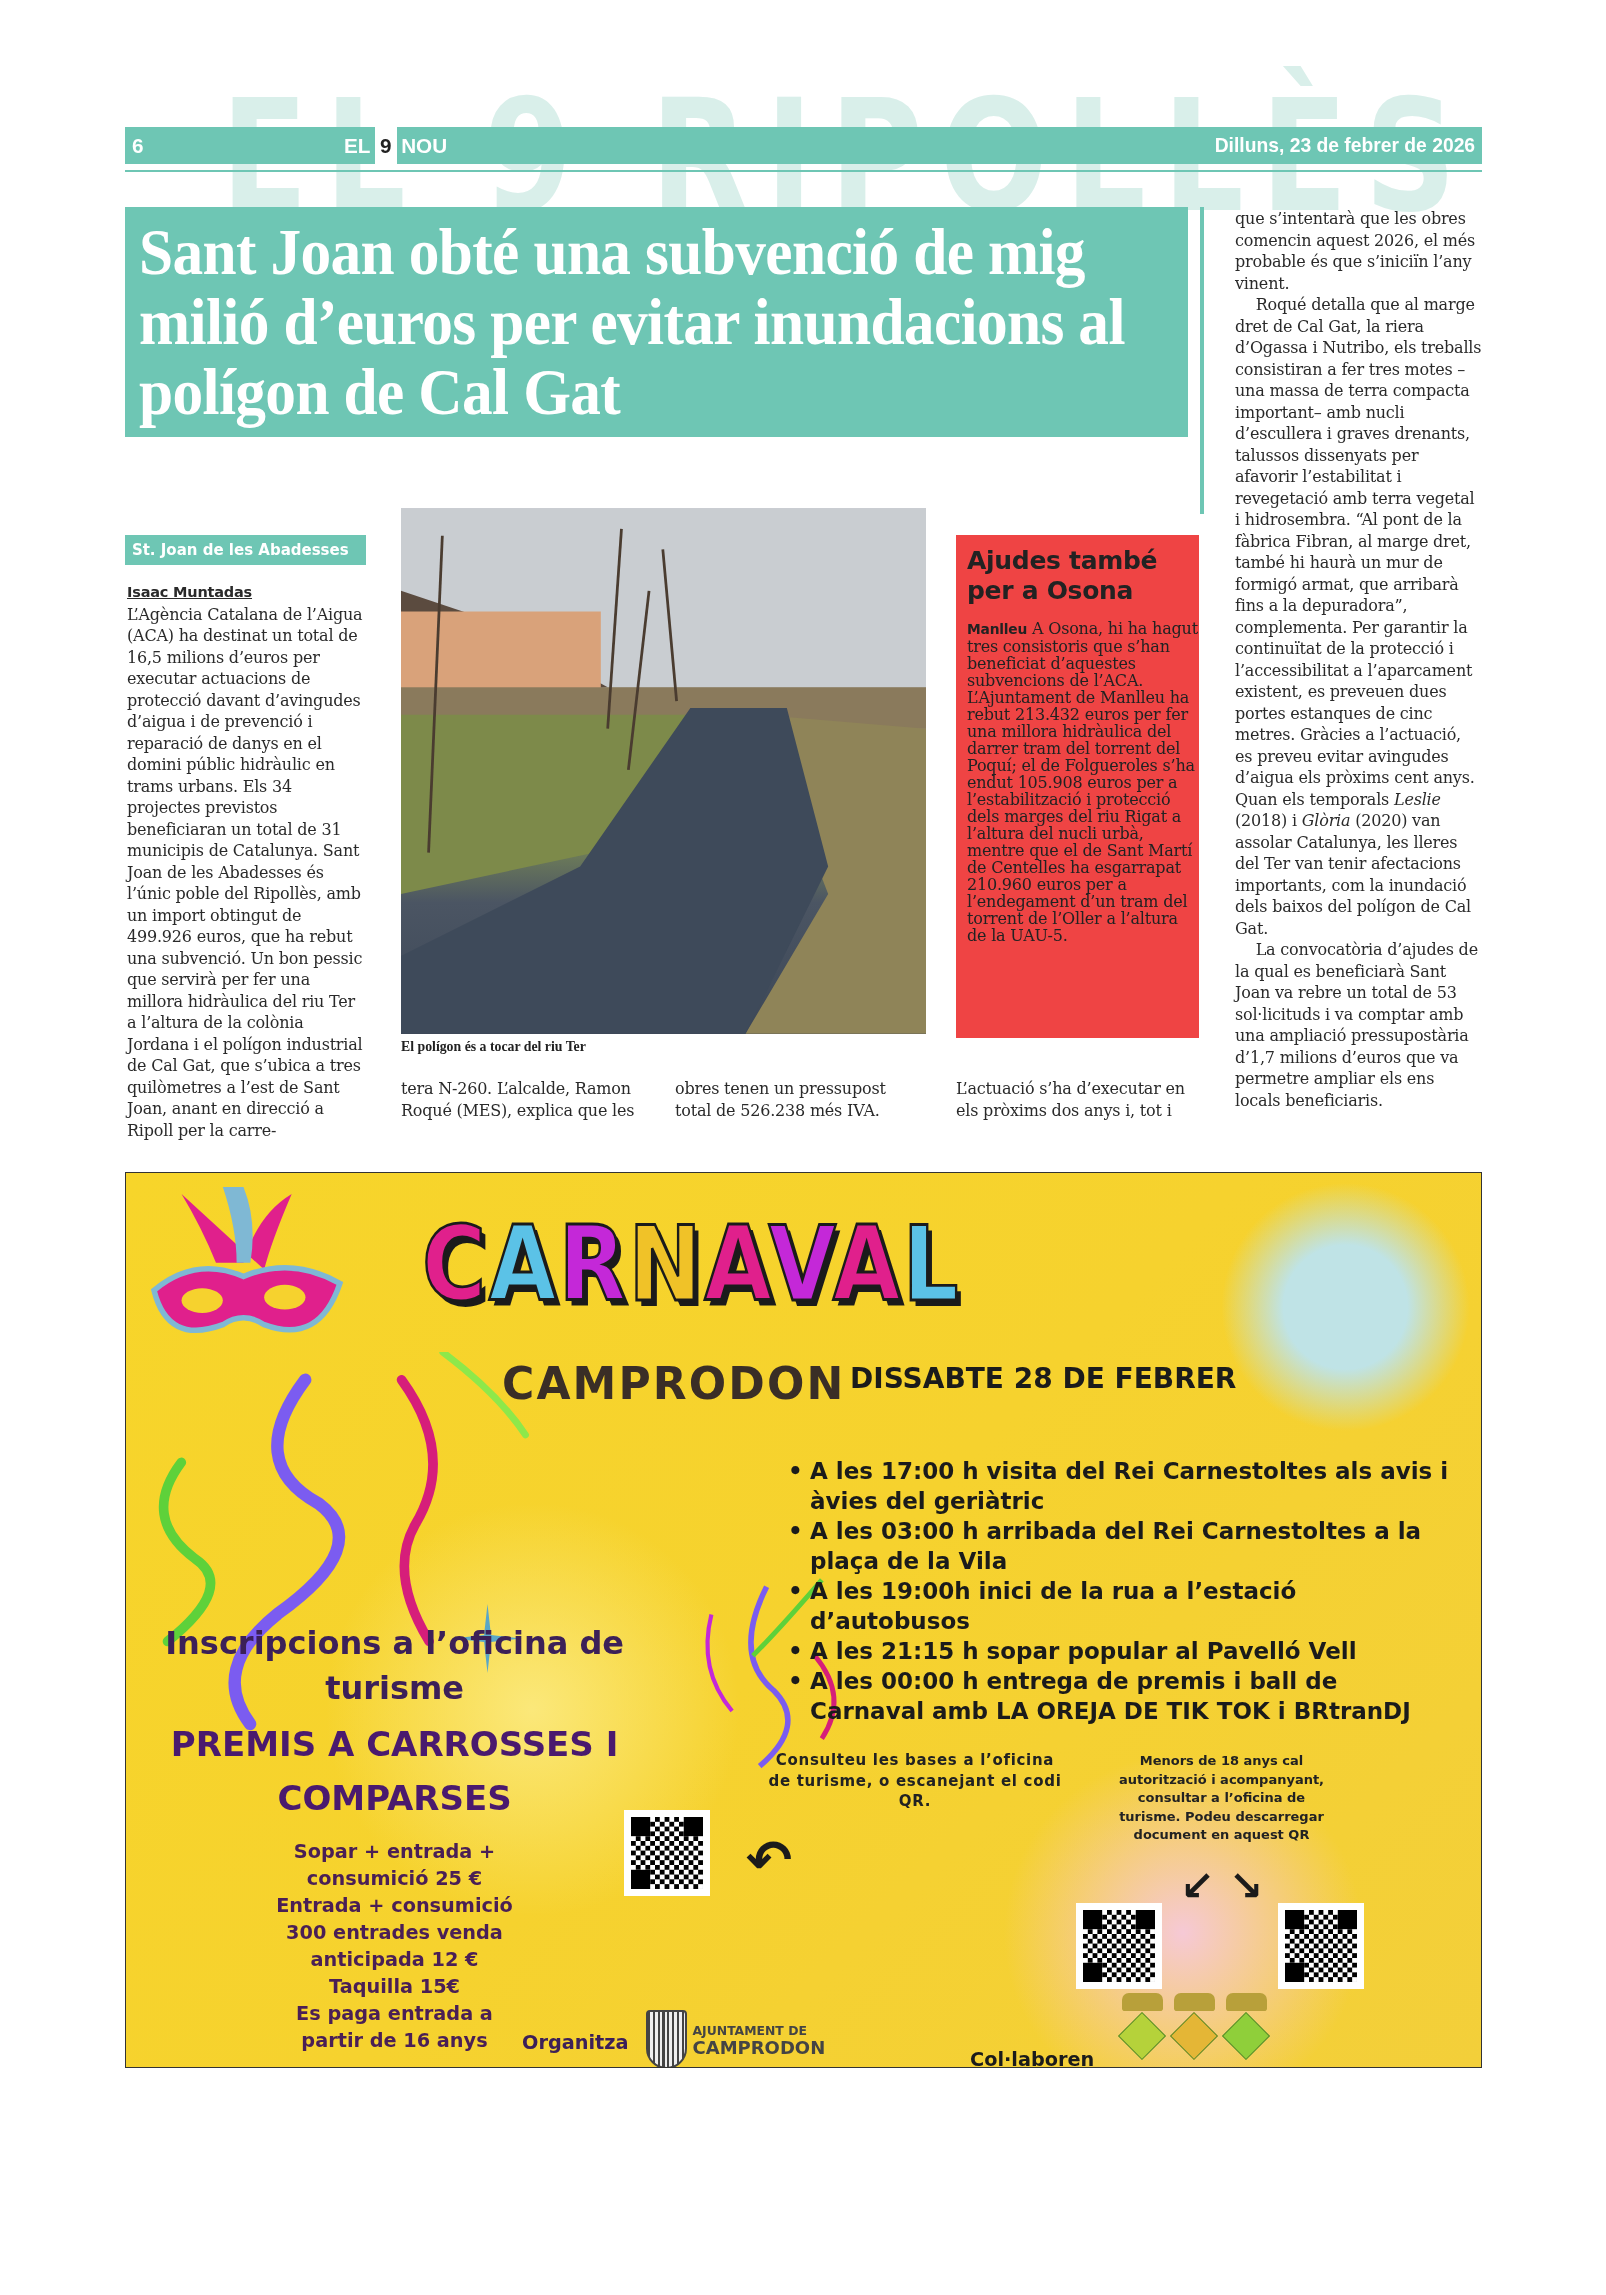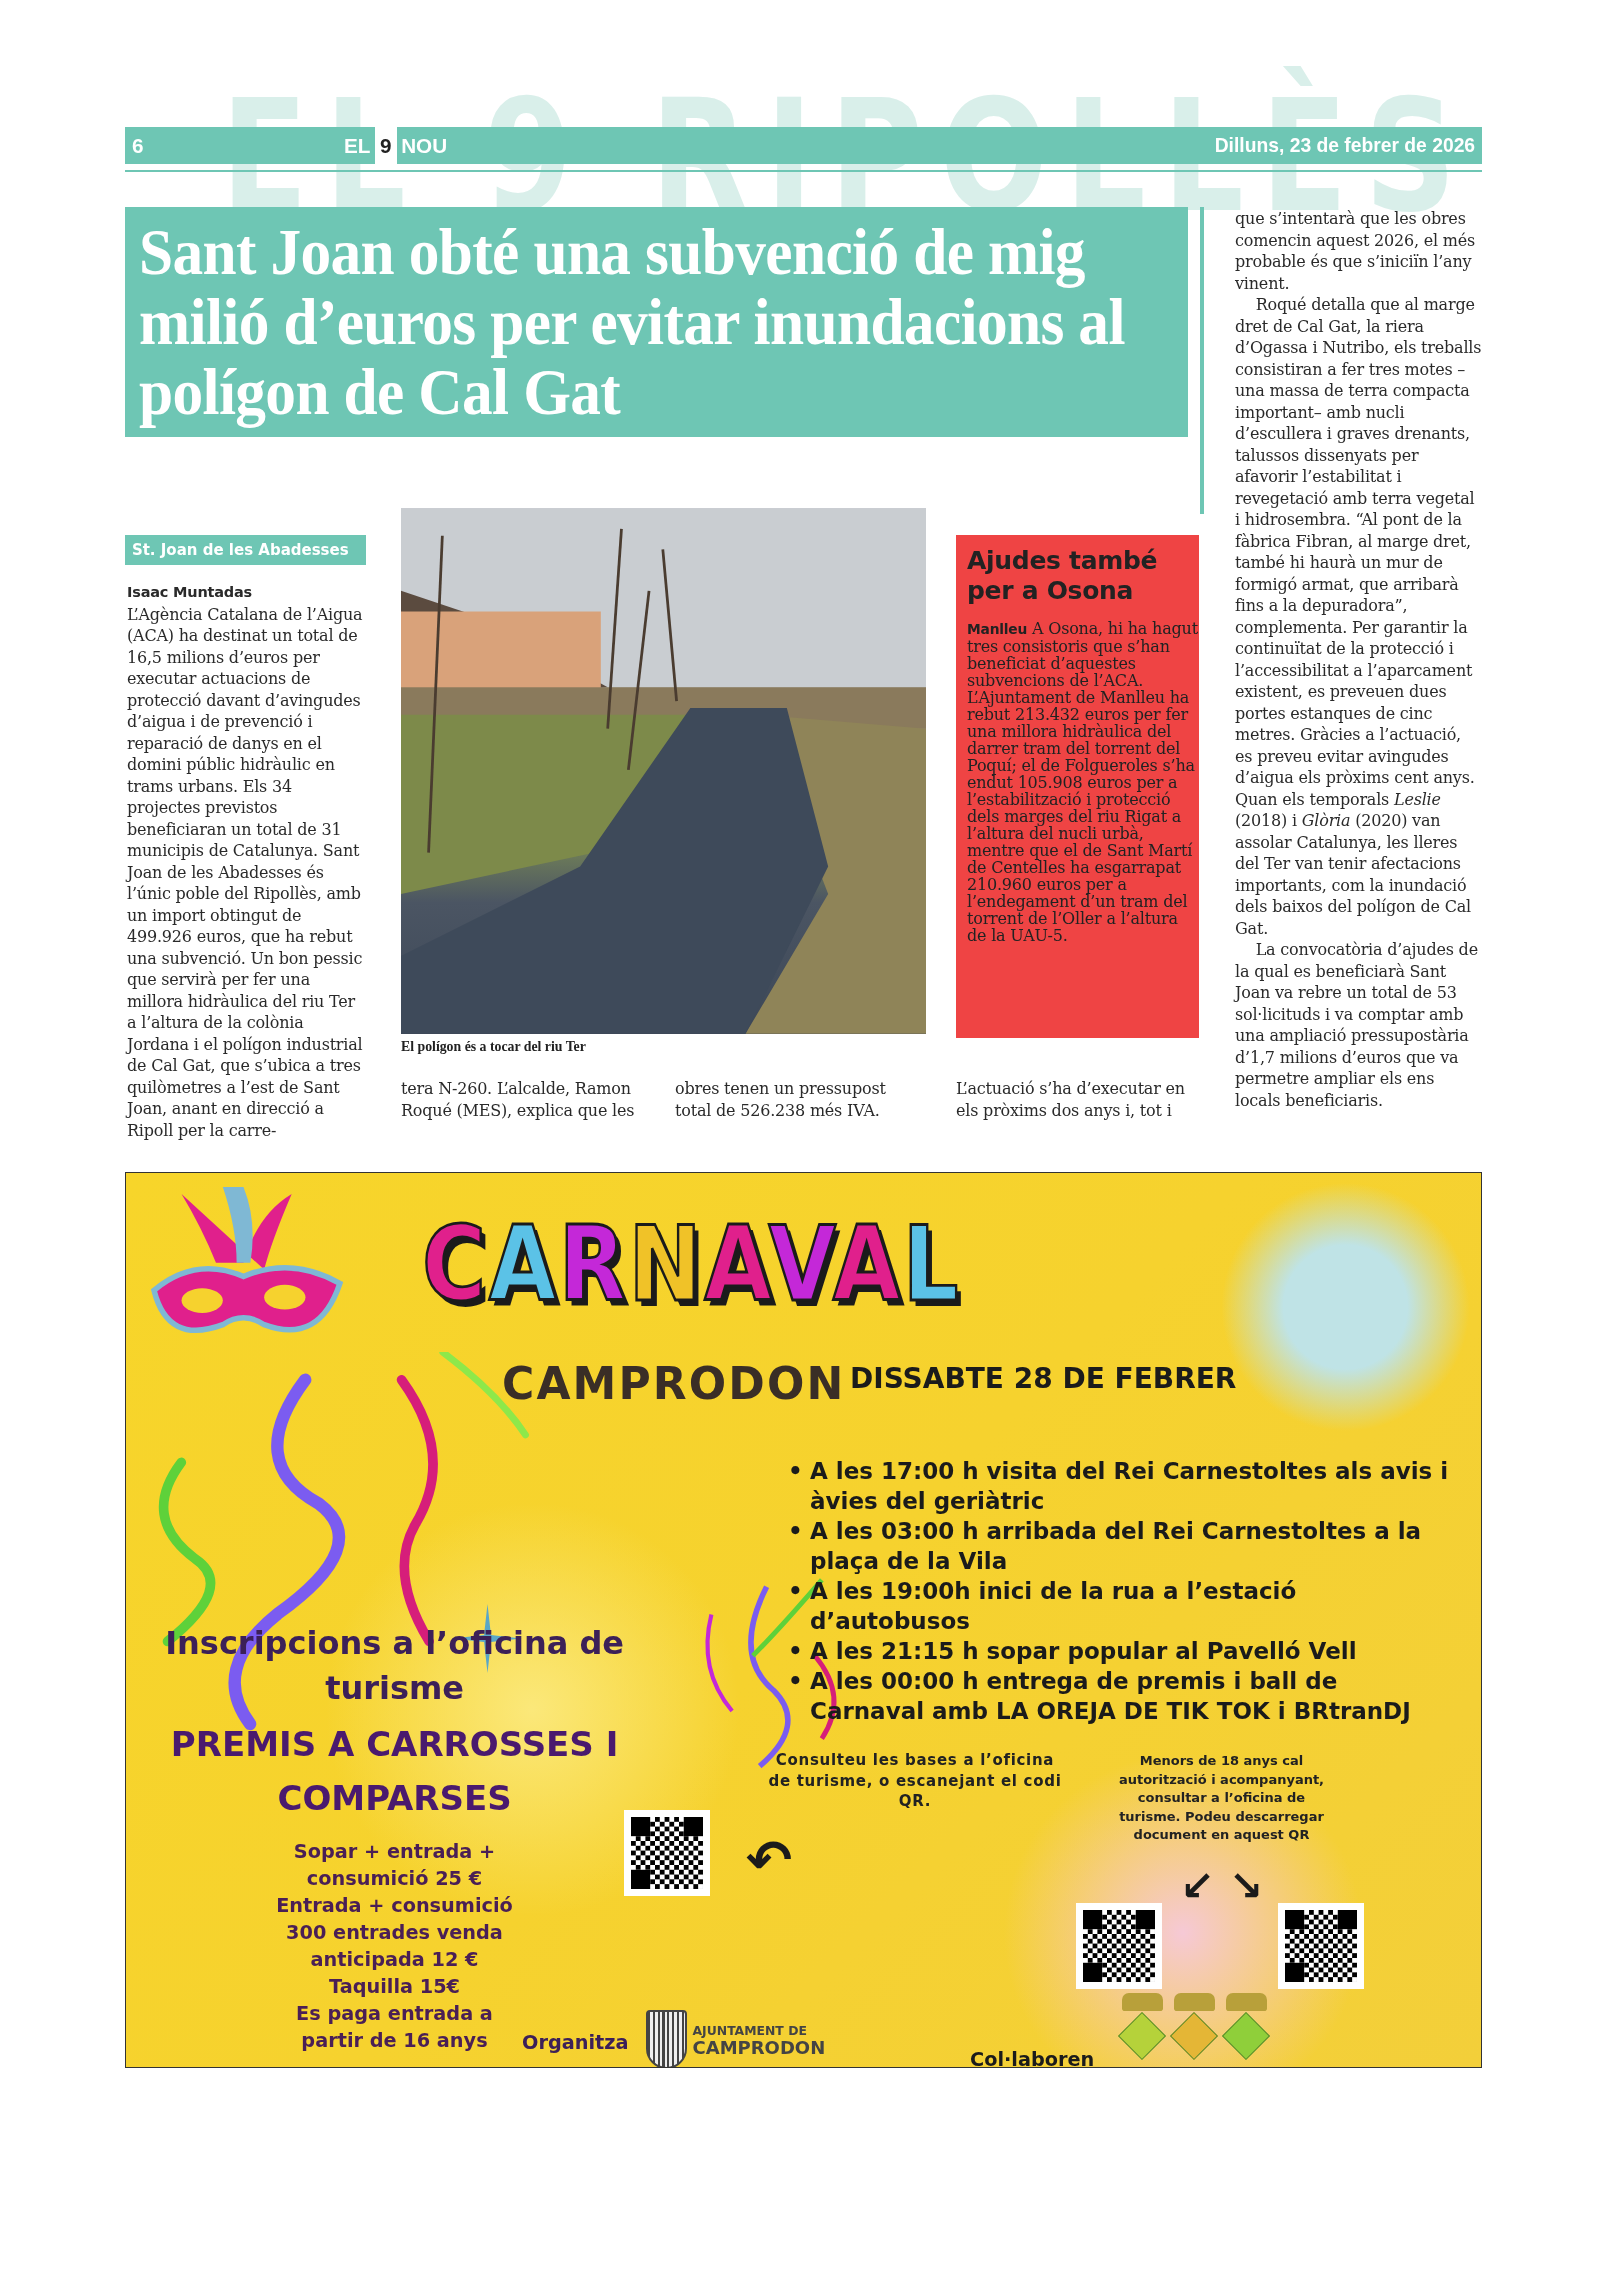--- a/index.html
+++ b/index.html
@@ -41,21 +41,21 @@
   }
 
   
   .col { position: absolute; font-family: "DejaVu Serif", serif; font-size: 16px; line-height: 21.5px; color: #2a2a2a; letter-spacing: -0.2px; }
   .col p { text-indent: 0; }
   .col p.ind { text-indent: 20.7px; }
   .section-tag {
     position: absolute; left: 125px; top: 535px; width: 241px; height: 30px; background: #6ec6b4;
     color: #fff; font-family: "DejaVu Sans", sans-serif; font-weight: bold; font-size: 15px; line-height: 30px; padding-left: 6.9px;
   }
-  .byline { font-family: "DejaVu Sans", sans-serif; font-weight: bold; font-size: 14.5px; }
+  .byline { font-family: "DejaVu Sans", sans-serif; font-weight: bold; font-size: 14.5px; text-decoration: underline; }
   .photo {
     position: absolute; left: 401px; top: 508px; width: 525px; height: 526px; overflow: hidden;
     background: linear-gradient(180deg, #cfd3d6 0%, #bfc3c7 30%, #8a7864 45%, #7a8a55 62%, #4b5563 75%, #3c4757 100%);
   }
   .caption { position: absolute; left: 401px; top: 1039px; font-family: "Liberation Serif", serif; font-weight: bold; font-size: 13.8px; color: #222; }
 
   .sidebar-box {
     position: absolute; left: 956px; top: 535px; width: 243px; height: 503px; background: #ef4444; padding: 11px 0 0 11px;
   }
   .sidebar-title { font-family: "DejaVu Sans", sans-serif; font-weight: bold; font-size: 25px; line-height: 30px; color: #222; letter-spacing: -0.3px; }

